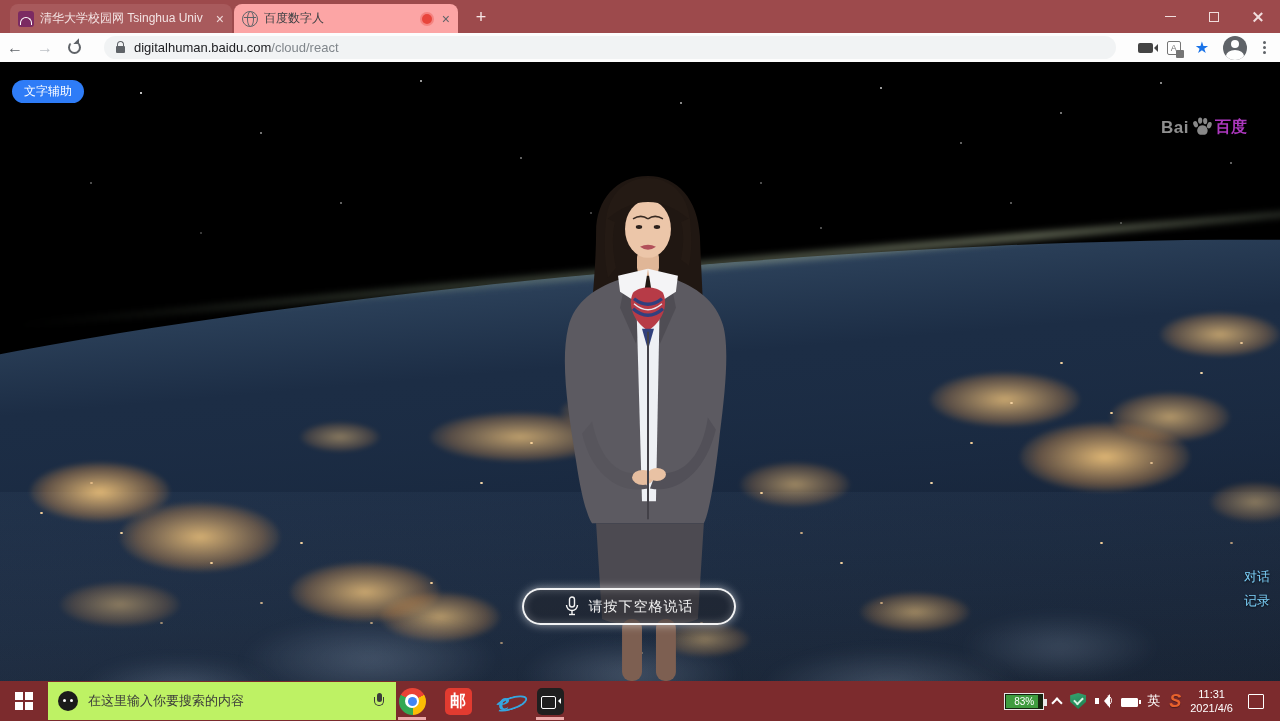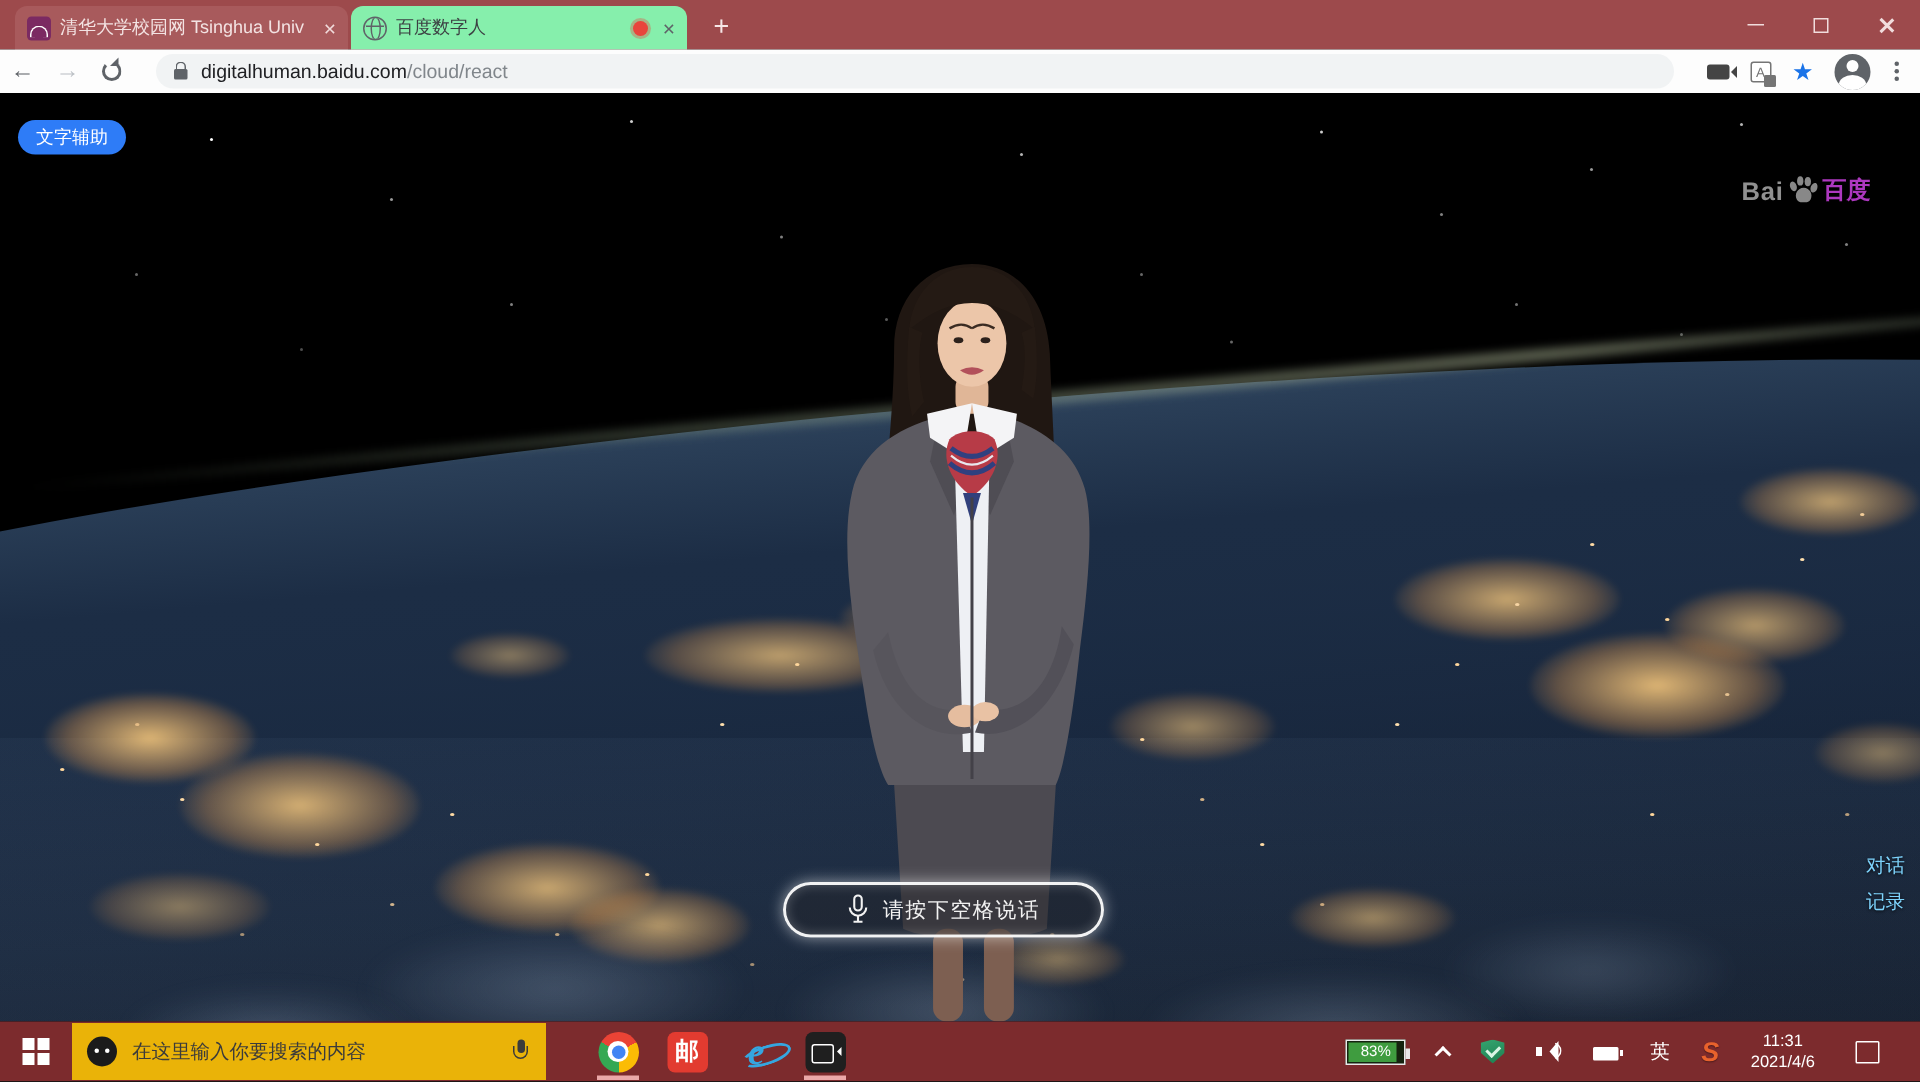--- a/index.html
+++ b/index.html
@@ -3,21 +3,21 @@
 <meta charset="utf-8">
 <style>
   * { margin:0; padding:0; box-sizing:border-box; }
   body { font-family:"Liberation Sans","DejaVu Sans",sans-serif; background:#333; }
   #screen { position:relative; width:1280px; height:721px; overflow:hidden; background:#000; }
 
   
   .tabstrip { position:absolute; left:0; top:0; width:1280px; height:33px; background:#9d4a4c; }
   .tab { position:absolute; top:4px; height:29px; border-radius:8px 8px 0 0; display:flex; align-items:center; padding:0 8px; font-size:12px; }
   .tab.inactive { left:10px; width:222px; background:#a85a5c; color:#f3e3e3; }
-  .tab.active { left:234px; width:224px; background:#86efac; color:#3c4043; }
+  .tab.active { left:234px; width:224px; background:#fca5a5; color:#3c4043; }
   .tab .title { flex:1; white-space:nowrap; overflow:hidden; text-overflow:ellipsis; margin:0 6px; }
   .favicon { width:16px; height:16px; flex:0 0 16px; }
   .tsinghua-fav { background:#7b2a62; border-radius:3px; display:flex; align-items:flex-end; justify-content:center; }
   .tsinghua-fav::before { content:""; width:10px; height:7px; border:1.5px solid #fff; border-bottom:none; border-radius:6px 6px 0 0; margin-bottom:2px; }
   .globe-fav { border:1.5px solid #5f6368; border-radius:50%; position:relative; overflow:hidden; }
   .globe-fav::before { content:""; position:absolute; left:1px; right:1px; top:5px; border-top:1.5px solid #5f6368; }
   .globe-fav::after { content:""; position:absolute; left:4px; top:-1px; width:5px; height:14px; border:1.5px solid #5f6368; border-radius:50%; }
   .rec-dot { width:10px; height:10px; border-radius:50%; background:#e8453c; box-shadow:0 0 0 2px rgba(232,69,60,.35); margin-right:10px; }
   .tab-close { font-size:14px; color:#5f6368; line-height:14px; cursor:pointer; }
   .tab.inactive .tab-close { color:#f0dada; }
@@ -100,41 +100,41 @@
 
   .watermark { position:absolute; left:1030px; top:544px; color:rgba(255,255,255,.42); }
   .watermark .l1 { font-size:20px; }
   .watermark .l2 { font-size:13px; margin-top:4px; }
 
   
   .taskbar { position:absolute; left:0; top:681px; width:1280px; height:40px; background:#7c2b2d; display:flex; align-items:center; }
   .start-btn { width:48px; height:40px; display:flex; align-items:center; justify-content:center; }
   .win-logo { display:grid; grid-template-columns:8px 8px; grid-template-rows:8px 8px; gap:1.5px; }
   .win-logo i { background:#fff; }
-  .tb-search { position:absolute; left:48px; top:1px; width:316px; height:38px; background:#eab308; display:flex; align-items:center; padding:0 10px; }
+  .tb-search { position:absolute; left:48px; top:1px; width:348px; height:38px; background:#bef264; display:flex; align-items:center; padding:0 10px; }
   .cortana-ic { width:20px; height:20px; border-radius:50%; background:#1b1b1b; position:relative; flex:0 0 20px; }
   .cortana-ic::before,.cortana-ic::after { content:""; position:absolute; top:8px; width:3px; height:3px; border-radius:50%; background:#fff; }
   .cortana-ic::before{ left:5px; } .cortana-ic::after{ right:5px; }
   .tb-search span { flex:1; margin-left:10px; font-size:13px; color:#3b3b3b; white-space:nowrap; overflow:hidden; }
   .search-mic { position:relative; width:10px; height:16px; flex:0 0 12px; }
   .search-mic::before { content:""; position:absolute; left:2.5px; top:0; width:5px; height:9px; border-radius:3px; background:#3b3b3b; }
   .search-mic::after { content:""; position:absolute; left:0; top:4px; width:8px; height:8px; border:1.5px solid #3b3b3b; border-top:none; border-radius:0 0 8px 8px; }
   .task-ic { position:absolute; top:5px; width:32px; height:30px; display:flex; align-items:center; justify-content:center; }
   .runline { position:absolute; top:36px; height:3px; background:rgba(255,190,190,.85); }
   .chrome-ic { position:relative; width:27px; height:27px; border-radius:50%;
     background:conic-gradient(from -60deg,#ea4335 0 120deg,#fbbc05 120deg 240deg,#34a853 240deg 360deg); }
   .chrome-ic::before { content:""; position:absolute; left:6.5px; top:6.5px; width:14px; height:14px; background:#fff; border-radius:50%; }
   .chrome-ic::after { content:""; position:absolute; left:9px; top:9px; width:9px; height:9px; background:#4285f4; border-radius:50%; }
   .mail-ic { width:27px; height:27px; background:#e23b30; border-radius:5px; color:#fff; font-size:16px; font-weight:bold; display:flex; align-items:center; justify-content:center; }
   .ie-ic { position:relative; color:#35a6e0; font-size:25px; font-style:italic; font-weight:bold; font-family:"Liberation Serif",serif; line-height:25px; }
   .ie-ic::after { content:""; position:absolute; left:-4px; top:8px; width:30px; height:9px; border:2px solid #35a6e0; border-left-color:transparent; border-radius:50%; transform:rotate(-18deg); }
   .camapp-ic { position:relative; width:27px; height:27px; background:#1f1f1f; border-radius:5px; }
   .camapp-ic::before { content:""; position:absolute; left:4px; top:8px; width:13px; height:11px; border:1.5px solid #fff; border-radius:2px; }
   .camapp-ic::after { content:""; position:absolute; right:3px; top:10px; border:3.5px solid transparent; border-right-color:#fff; }
-  .tray { position:absolute; right:15px; top:0; height:40px; display:flex; align-items:center; gap:21px; padding-right:8px; color:#fff; }
+  .tray { position:absolute; right:4px; top:0; height:40px; display:flex; align-items:center; gap:9px; padding-right:8px; color:#fff; }
   .batt-main { position:relative; width:40px; height:17px; border:1px solid #e8e8e8; background:#15230f; display:flex; align-items:center; justify-content:center; }
   .batt-main::after { content:""; position:absolute; right:-4px; top:5px; width:3px; height:7px; background:#e8e8e8; }
   .batt-fill { position:absolute; left:1px; top:1px; bottom:1px; width:83%; background:#3f9c3f; }
   .batt-main span { position:relative; font-size:10px; color:#fff; z-index:1; }
   .chev-up { width:8px; height:8px; border-left:2px solid #fff; border-top:2px solid #fff; transform:rotate(45deg); margin-top:4px; }
   .shield-ic { width:16px; height:16px; background:linear-gradient(160deg,#35a570,#1d7e4f); clip-path:polygon(50% 0,100% 14%,100% 55%,50% 100%,0 55%,0 14%); position:relative; }
   .shield-ic::after { content:""; position:absolute; left:4px; top:4px; width:7px; height:4px; border-left:2px solid #d9f5e4; border-bottom:2px solid #d9f5e4; transform:rotate(-45deg); }
   .vol-ic { position:relative; width:17px; height:14px; }
   .vol-ic::before { content:""; position:absolute; left:0; top:4px; width:4px; height:6px; background:#fff; }
   .vol-ic::after { content:""; position:absolute; left:2px; top:0; border:7px solid transparent; border-right:6px solid #fff; }

